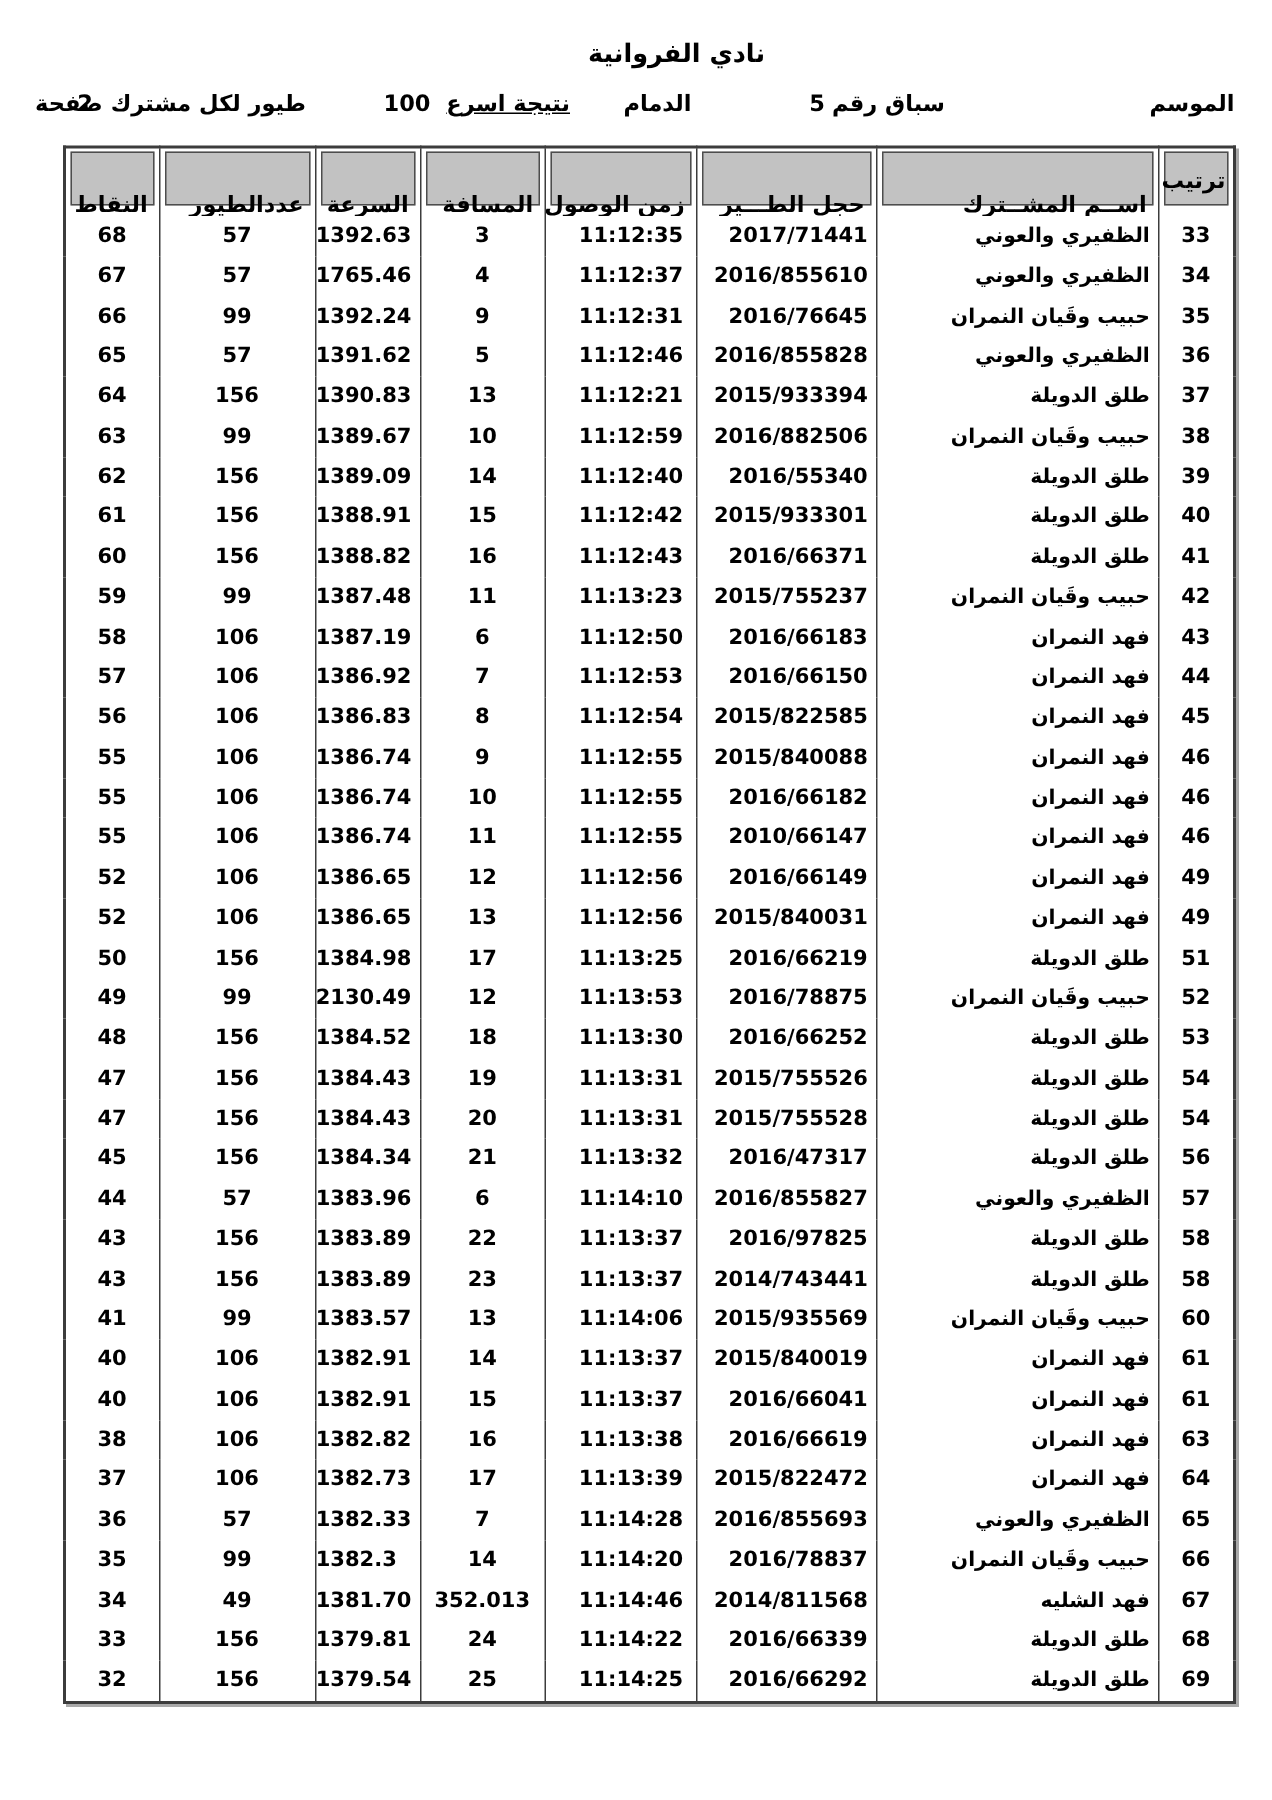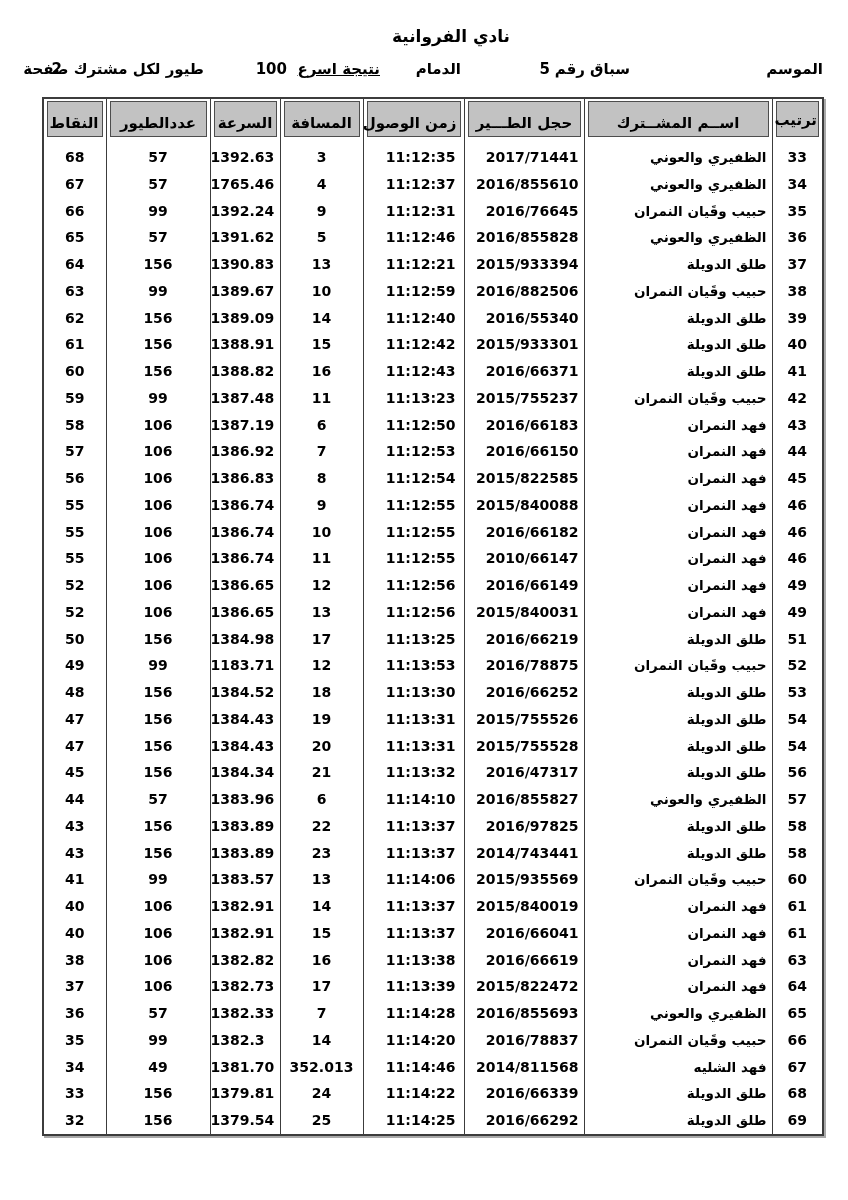--- a/index.html
+++ b/index.html
@@ -39,22 +39,22 @@
   col.c-name    { width:188px; }
   col.c-rank    { width:51px; }
 
   th, td {
     border-left:1px solid #3c3c3c; border-right:1px solid #3c3c3c;
     overflow:hidden; white-space:nowrap; font-weight:bold;
   }
   thead th { padding:2px 3px 5px 3px; height:46px; box-sizing:border-box; vertical-align:top; }
   .hdr {
     background:#c2c2c2; border:1px solid #4d4d4d; height:36px;
-    line-height:36px; direction:rtl; text-align:center;
-    padding:3px 3px; font-size:15px; box-sizing:border-box;
+    line-height:36px; direction:rtl; text-align:right;
+    padding:16px 3px; font-size:15px; box-sizing:border-box;
   }
   .hdr.center { text-align:center; padding:0 1px; }
 
   tbody td { height:26.75px; padding:0; font-size:14px; line-height:26.75px; }
   td.col-points  { text-align:center; }
   td.col-birds   { text-align:center; }
   td.col-speed   { text-align:left; padding-right:5px; }
   td.col-dist    { text-align:center; }
   td.col-arrival { text-align:right; padding-right:8px; }
   td.col-ring    { text-align:right; padding-right:5px; }
@@ -306,21 +306,21 @@
           <td class="col-speed">1384.98</td>
           <td class="col-dist">17</td>
           <td class="col-arrival">11:13:25</td>
           <td class="col-ring">2016/66219</td>
           <td class="col-name">طلق الدويلة</td>
           <td class="col-rank">51</td>
         </tr>
         <tr>
           <td class="col-points">49</td>
           <td class="col-birds">99</td>
-          <td class="col-speed">1183.71</td>
+          <td class="col-speed">2130.49</td>
           <td class="col-dist">12</td>
           <td class="col-arrival">11:13:53</td>
           <td class="col-ring">2016/78875</td>
           <td class="col-name">حبيب وقَيان النمران</td>
           <td class="col-rank">52</td>
         </tr>
         <tr>
           <td class="col-points">48</td>
           <td class="col-birds">156</td>
           <td class="col-speed">1384.52</td>

